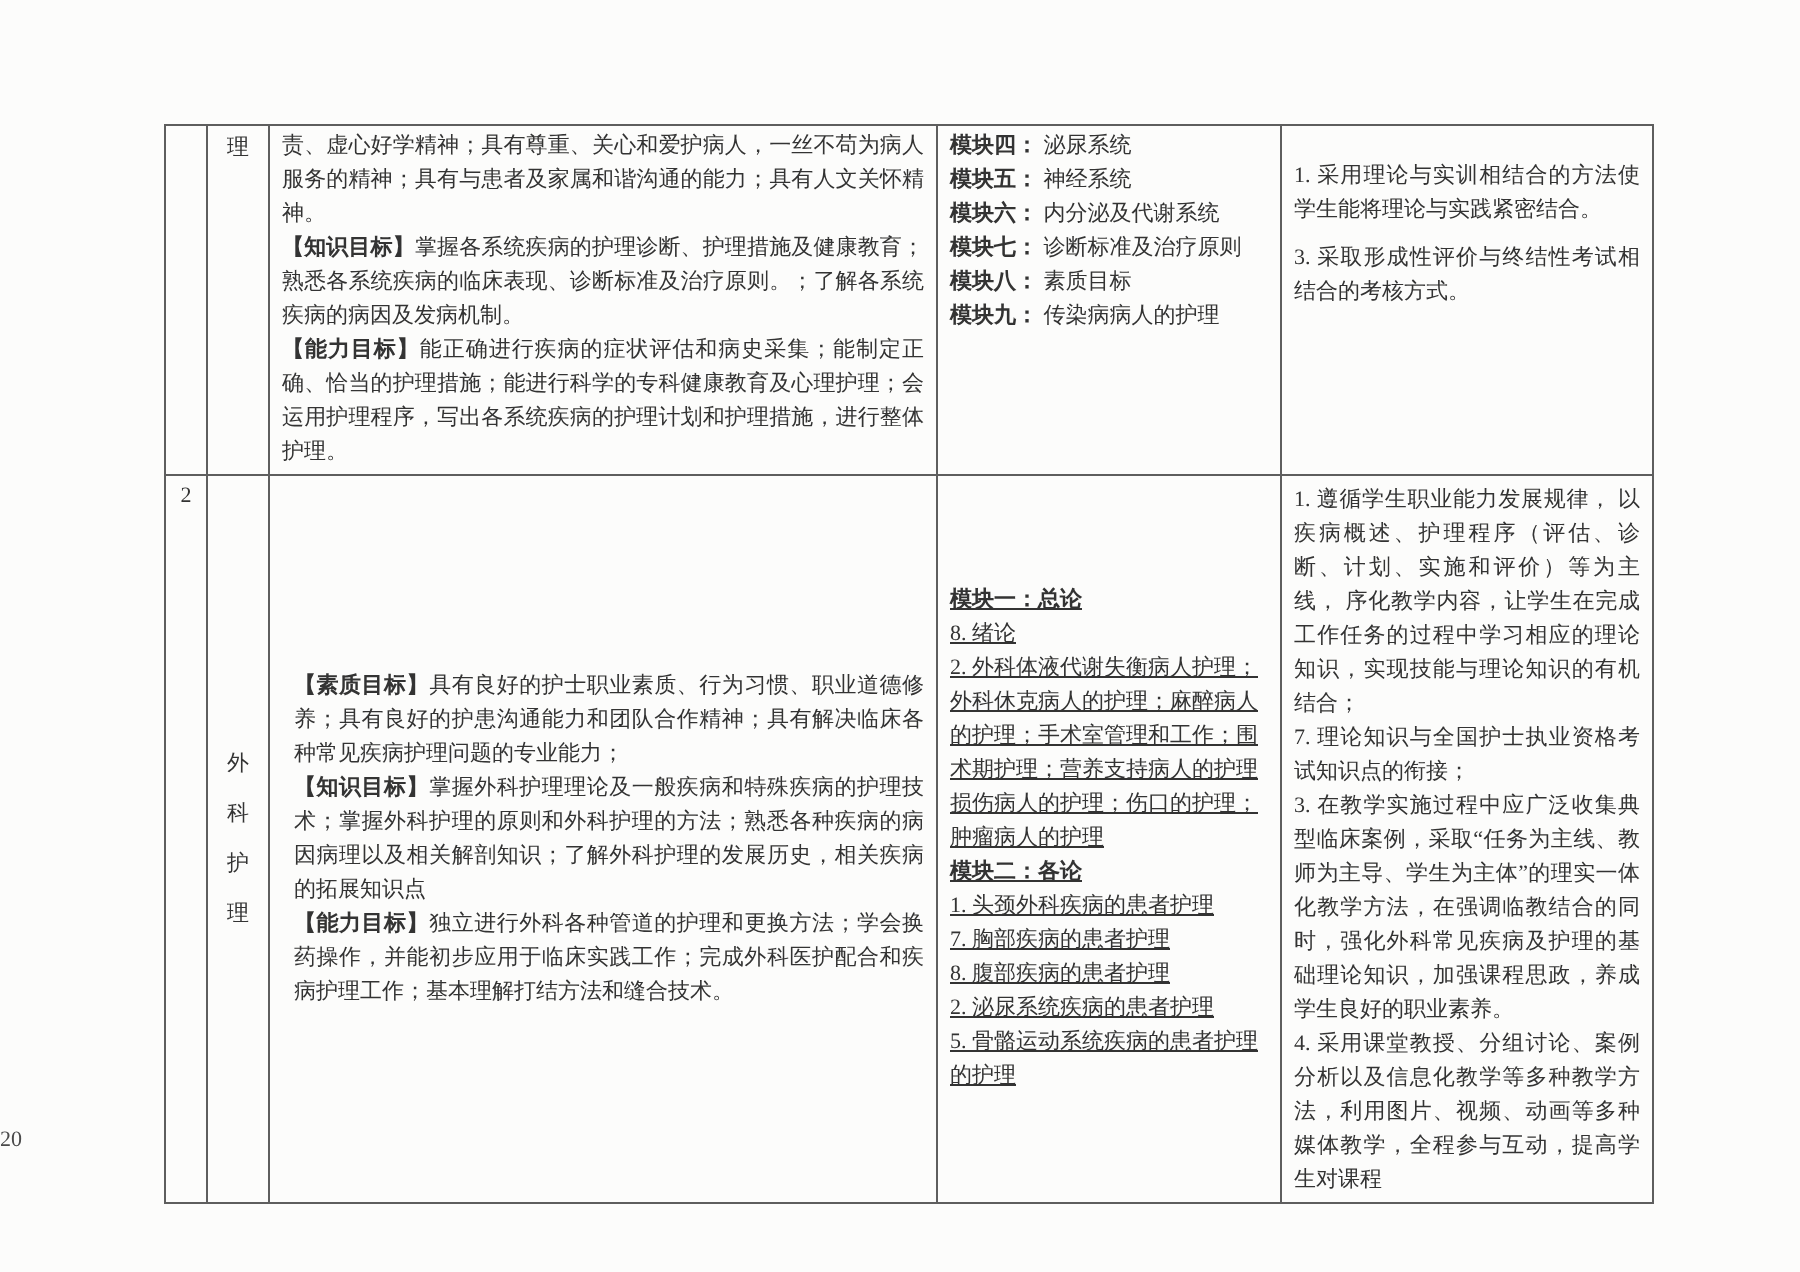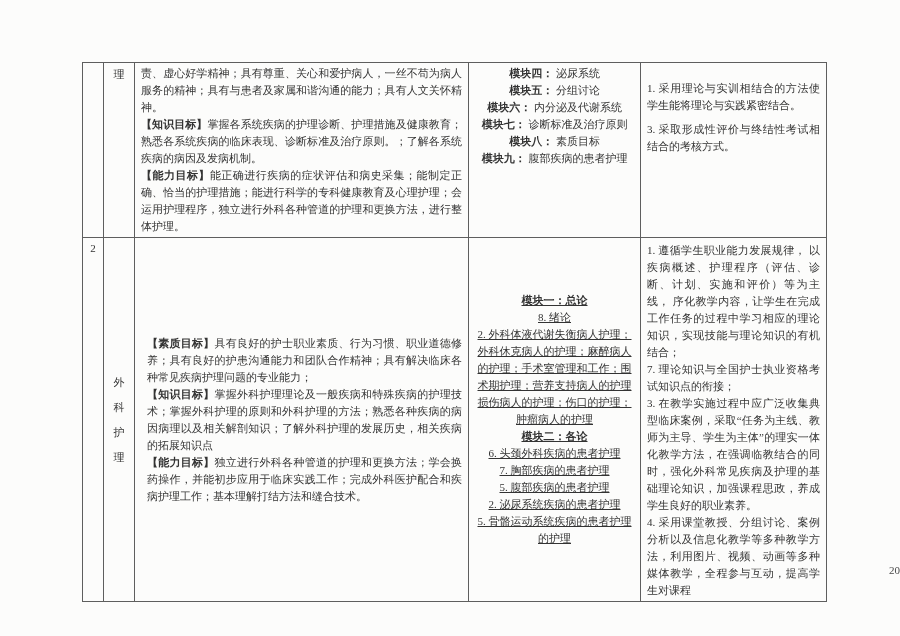--- a/index.html
+++ b/index.html
@@ -29,21 +29,21 @@
     vertical-align: top;
     padding: 2px 6px;
     font-size: 11px;
     line-height: 17px;
     color: #333;
     overflow: hidden;
   }
   tr.row-0 { height: 151px; }
   tr.row-1 { height: 322px; }
   .para { margin: 0; text-align: justify; }
-  .col-mod .para { text-align: center; }
+  .col-mod .para { text-align: left; }
   .bold { font-weight: bold; }
   td.col-index { text-align: center; vertical-align: middle; padding: 2px 1px; }
   td.col-course { text-align: center; padding: 2px 1px; }
   tr.row-0 td.col-course { vertical-align: top; padding-top: 3px; }
   tr.row-1 td.col-course { vertical-align: middle; }
   .vert {
     display: flex;
     flex-direction: column;
     align-items: center;
     gap: 8px;
@@ -52,21 +52,21 @@
   tr.row-1 td.col-obj { vertical-align: middle; padding-left: 12px; }
   tr.row-1 td.col-mod { vertical-align: middle; text-decoration: underline; }
   tr.row-0 td.col-meth { padding-top: 17px; }
   tr.row-0 td.col-meth .para { margin-bottom: 7px; }
   tr.row-1 td.col-meth { padding-top: 4px; }
   .page-number {
     position: absolute;
     top: 564px;
     left: 0;
     width: 100%;
-    text-align: right;
+    text-align: left;
     font-size: 11px;
     color: #4a4a4a;
   }
 </style>
 </head>
 <body>
 
 <div class="page">
   <table class="course-table">
     <colgroup>
@@ -80,29 +80,29 @@
         <tr class="row-0">
           <td class="col-index"><span></span></td>
           <td class="col-course">
             <div class="vert">
               <span>理</span>
             </div>
           </td>
           <td class="col-obj">
             <p class="para"><span>责、虚心好学精神；具有尊重、关心和爱护病人，一丝不苟为病人服务的精神；具有与患者及家属和谐沟通的能力；具有人文关怀精神。</span></p>
             <p class="para"><span class="bold">【知识目标】</span><span>掌握各系统疾病的护理诊断、护理措施及健康教育；熟悉各系统疾病的临床表现、诊断标准及治疗原则。；了解各系统疾病的病因及发病机制。</span></p>
-            <p class="para"><span class="bold">【能力目标】</span><span>能正确进行疾病的症状评估和病史采集；能制定正确、恰当的护理措施；能进行科学的专科健康教育及心理护理；会运用护理程序，独立进行外科各种管道的护理和更换方法，进行整体护理。</span></p>
+            <p class="para"><span class="bold">【能力目标】</span><span>能正确进行疾病的症状评估和病史采集；能制定正确、恰当的护理措施；能进行科学的专科健康教育及心理护理；会运用护理程序，写出各系统疾病的护理计划和护理措施，进行整体护理。</span></p>
           </td>
           <td class="col-mod">
             <p class="para"><span class="bold">模块四：</span><span> 泌尿系统</span></p>
-            <p class="para"><span class="bold">模块五：</span><span> 分组讨论</span></p>
+            <p class="para"><span class="bold">模块五：</span><span> 神经系统</span></p>
             <p class="para"><span class="bold">模块六：</span><span> 内分泌及代谢系统</span></p>
             <p class="para"><span class="bold">模块七：</span><span> 诊断标准及治疗原则</span></p>
             <p class="para"><span class="bold">模块八：</span><span> 素质目标</span></p>
-            <p class="para"><span class="bold">模块九：</span><span> 腹部疾病的患者护理</span></p>
+            <p class="para"><span class="bold">模块九：</span><span> 传染病病人的护理</span></p>
           </td>
           <td class="col-meth">
             <p class="para"><span>1. 采用理论与实训相结合的方法使学生能将理论与实践紧密结合。</span></p>
             <p class="para"><span>3. 采取形成性评价与终结性考试相结合的考核方式。</span></p>
           </td>
         </tr>
         <tr class="row-1">
           <td class="col-index"><span>2</span></td>
           <td class="col-course">
             <div class="vert">
@@ -115,23 +115,23 @@
           <td class="col-obj">
             <p class="para"><span class="bold">【素质目标】</span><span>具有良好的护士职业素质、行为习惯、职业道德修养；具有良好的护患沟通能力和团队合作精神；具有解决临床各种常见疾病护理问题的专业能力；</span></p>
             <p class="para"><span class="bold">【知识目标】</span><span>掌握外科护理理论及一般疾病和特殊疾病的护理技术；掌握外科护理的原则和外科护理的方法；熟悉各种疾病的病因病理以及相关解剖知识；了解外科护理的发展历史，相关疾病的拓展知识点</span></p>
             <p class="para"><span class="bold">【能力目标】</span><span>独立进行外科各种管道的护理和更换方法；学会换药操作，并能初步应用于临床实践工作；完成外科医护配合和疾病护理工作；基本理解打结方法和缝合技术。</span></p>
           </td>
           <td class="col-mod">
             <p class="para"><span class="bold">模块一：总论</span></p>
             <p class="para"><span>8. 绪论</span></p>
             <p class="para"><span>2. 外科体液代谢失衡病人护理；外科休克病人的护理；麻醉病人的护理；手术室管理和工作；围术期护理；营养支持病人的护理损伤病人的护理；伤口的护理；肿瘤病人的护理</span></p>
             <p class="para"><span class="bold">模块二：各论</span></p>
-            <p class="para"><span>6. 头颈外科疾病的患者护理</span></p>
+            <p class="para"><span>1. 头颈外科疾病的患者护理</span></p>
             <p class="para"><span>7. 胸部疾病的患者护理</span></p>
-            <p class="para"><span>5. 腹部疾病的患者护理</span></p>
+            <p class="para"><span>8. 腹部疾病的患者护理</span></p>
             <p class="para"><span>2. 泌尿系统疾病的患者护理</span></p>
             <p class="para"><span>5. 骨骼运动系统疾病的患者护理的护理</span></p>
           </td>
           <td class="col-meth">
             <p class="para"><span>1. 遵循学生职业能力发展规律， 以疾病概述、护理程序（评估、诊断、计划、实施和评价）等为主线， 序化教学内容，让学生在完成工作任务的过程中学习相应的理论知识，实现技能与理论知识的有机结合；</span></p>
             <p class="para"><span>7. 理论知识与全国护士执业资格考试知识点的衔接；</span></p>
             <p class="para"><span>3. 在教学实施过程中应广泛收集典型临床案例，采取“任务为主线、教师为主导、学生为主体”的理实一体化教学方法，在强调临教结合的同时，强化外科常见疾病及护理的基础理论知识，加强课程思政，养成学生良好的职业素养。</span></p>
             <p class="para"><span>4. 采用课堂教授、分组讨论、案例分析以及信息化教学等多种教学方法，利用图片、视频、动画等多种媒体教学，全程参与互动，提高学生对课程</span></p>
           </td>
         </tr>

